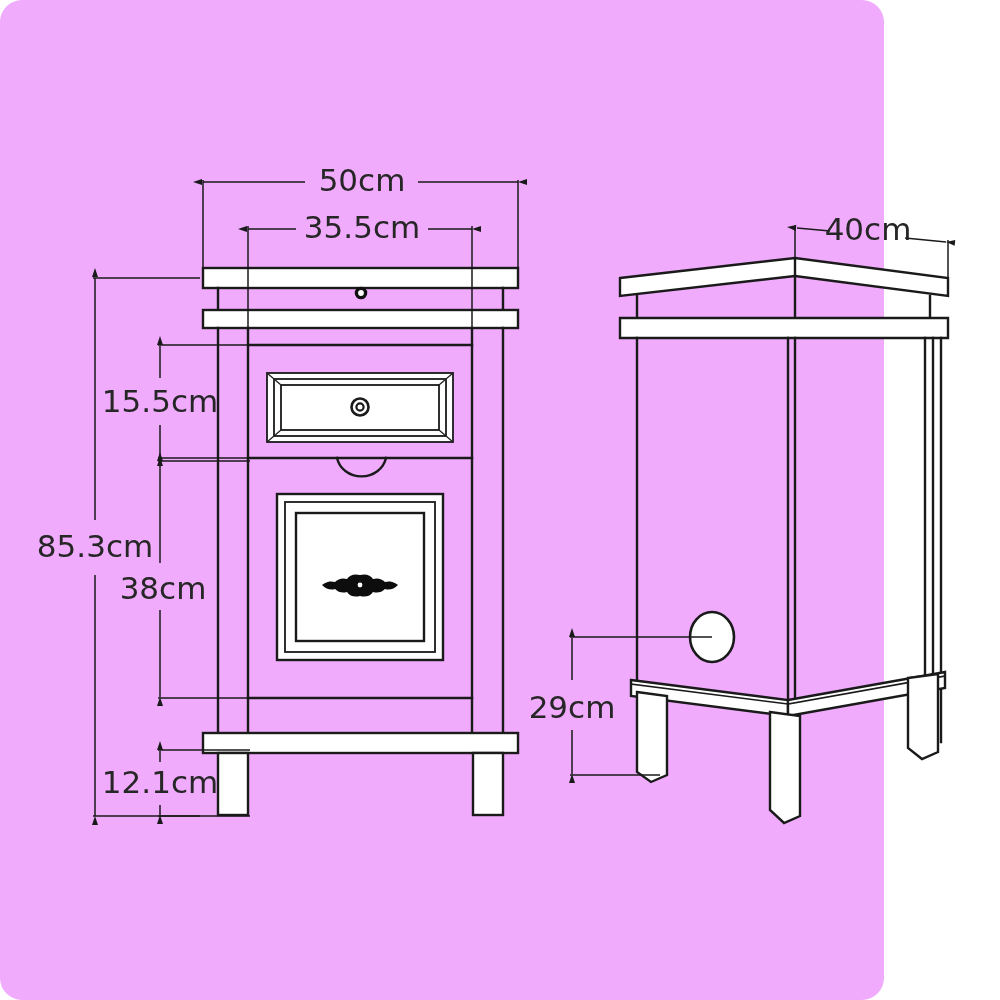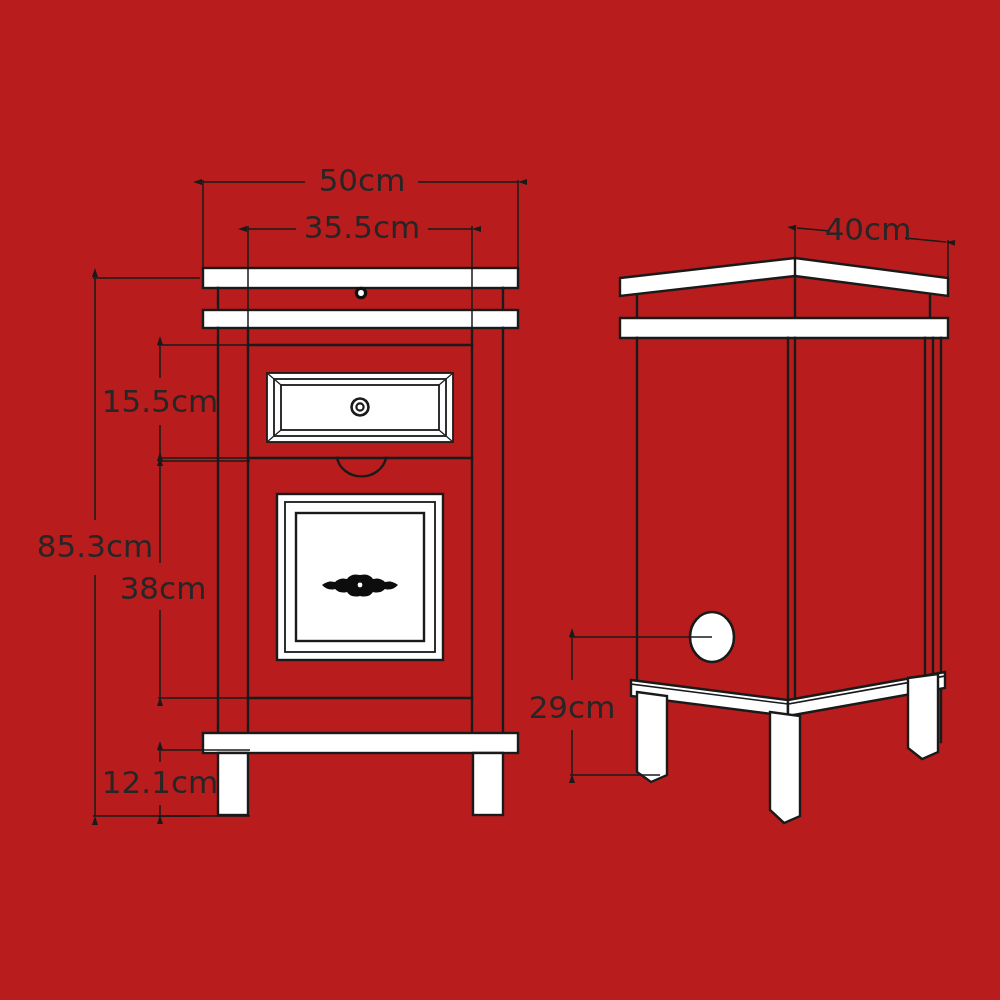--- a/index.html
+++ b/index.html
@@ -8,23 +8,24 @@
     background: #ffffff;
   }
   body {
     width: 1000px;
     height: 1000px;
     font-family: "DejaVu Sans", sans-serif;
     overflow: hidden;
   }
   #drawing-root {
     position: relative;
-    width: 1000px;
+    width: 884px;
     height: 1000px;
-    background: #b91c1c;
+    background: #f0abfc;
+    border-radius: 22px;
   }
   svg.sheet {
     display: block;
     width: 1000px;
     height: 1000px;
   }
   .ln {
     fill: none;
     stroke: #1a1a1a;
     stroke-width: 2.4;

